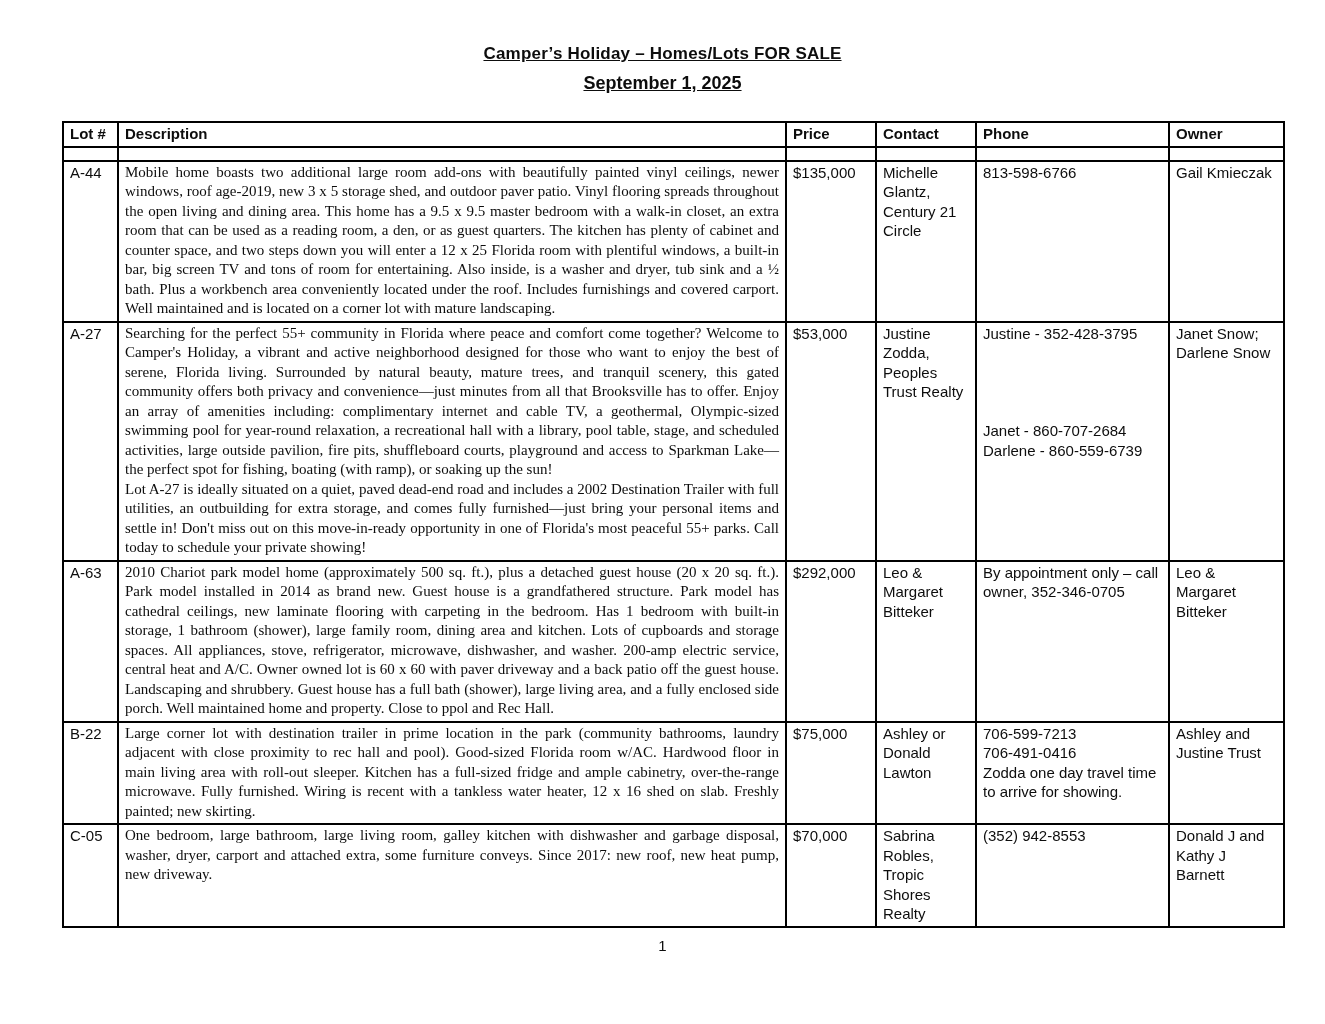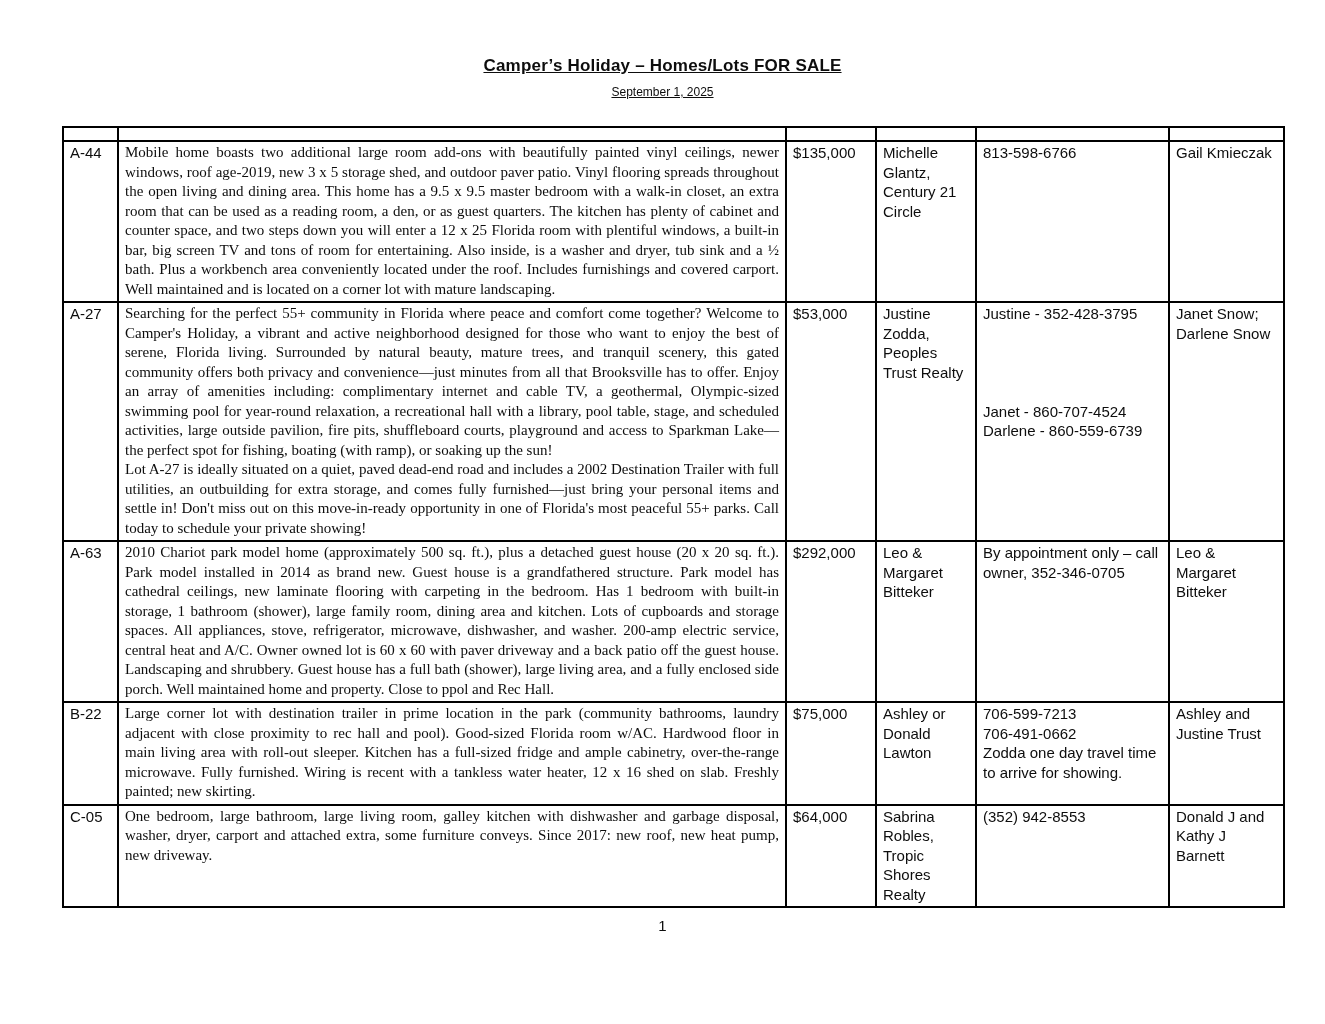--- a/index.html
+++ b/index.html
@@ -6,32 +6,32 @@
   html, body {
     margin: 0;
     padding: 0;
     background: #ffffff;
     width: 1325px;
     height: 1024px;
     font-family: "Liberation Sans", "DejaVu Sans", sans-serif;
     color: #0d0d0d;
     overflow: hidden;
   }
-  .doc-header { margin-top: 56px; }
+  .doc-header { margin-top: 44px; }
   .page-title {
     text-align: center;
     font-weight: bold;
     font-size: 17px;
     text-decoration: underline;
     letter-spacing: 0.2px;
   }
   .page-date {
     text-align: center;
-    font-weight: normal;
-    font-size: 12px;
+    font-weight: bold;
+    font-size: 18px;
     text-decoration: underline;
     margin-top: 9px;
   }
   table.listings {
     border-collapse: collapse;
     table-layout: fixed;
     margin: 27px 0 0 62px;
     width: 1221px;
   }
   table.listings th,
@@ -71,20 +71,28 @@
 <table class="listings">
   <colgroup>
     <col style="width:55px">
     <col style="width:668px">
     <col style="width:90px">
     <col style="width:100px">
     <col style="width:193px">
     <col style="width:115px">
   </colgroup>
   <thead>
+    <tr style="height:22px">
+      <th>Lot #</th>
+      <th>Description</th>
+      <th>Price</th>
+      <th>Contact</th>
+      <th>Phone</th>
+      <th>Owner</th>
+    </tr>
     <tr class="empty-row">
       <td></td>
       <td></td>
       <td></td>
       <td></td>
       <td></td>
       <td></td>
     </tr>
   </thead>
   <tbody>
@@ -103,21 +111,21 @@
     <tr style="height:225px">
       <td>A-27</td>
       <td class="desc-cell">
         <div class="para">Searching for the perfect 55+ community in Florida where peace and comfort come together? Welcome to Camper's Holiday, a vibrant and active neighborhood designed for those who want to enjoy the best of serene, Florida living. Surrounded by natural beauty, mature trees, and tranquil scenery, this gated community offers both privacy and convenience—just minutes from all that Brooksville has to offer. Enjoy an array of amenities including: complimentary internet and cable TV, a geothermal, Olympic-sized swimming pool for year-round relaxation, a recreational hall with a library, pool table, stage, and scheduled activities, large outside pavilion, fire pits, shuffleboard courts, playground and access to Sparkman Lake— the perfect spot for fishing, boating (with ramp), or soaking up the sun!</div>
         <div class="para">Lot A-27 is ideally situated on a quiet, paved dead-end road and includes a 2002 Destination Trailer with full utilities, an outbuilding for extra storage, and comes fully furnished—just bring your personal items and settle in! Don't miss out on this move-in-ready opportunity in one of Florida's most peaceful 55+ parks. Call today to schedule your private showing!</div>
       </td>
       <td>$53,000</td>
       <td>Justine Zodda, Peoples Trust Realty</td>
       <td>
         <div>Justine - 352-428-3795</div>
-        <div class="phone-gap">Janet - 860-707-4524</div>
+        <div class="phone-gap">Janet - 860-707-2684</div>
         <div>Darlene - 860-559-6739</div>
       </td>
       <td>Janet Snow; Darlene Snow</td>
     </tr>
 
     <tr style="height:154px">
       <td>A-63</td>
       <td class="desc-cell">
         <div class="para">2010 Chariot park model home (approximately 500 sq. ft.), plus a detached guest house (20 x 20 sq. ft.). Park model installed in 2014 as brand new.  Guest house is a grandfathered structure. Park model has cathedral ceilings, new laminate flooring with carpeting in the bedroom.  Has 1 bedroom with built-in storage, 1 bathroom (shower), large family room, dining area and kitchen.  Lots of cupboards and storage spaces.  All appliances, stove, refrigerator, microwave, dishwasher, and washer.  200-amp electric service, central heat and A/C.  Owner owned lot is 60 x 60 with paver driveway and a back patio off the guest house.  Landscaping and shrubbery.  Guest house has a full bath (shower), large living area, and a fully enclosed side porch.  Well maintained home and property.  Close to ppol and Rec Hall.</div>
       </td>
@@ -129,32 +137,32 @@
 
     <tr style="height:99px">
       <td>B-22</td>
       <td class="desc-cell">
         <div class="para">Large corner lot with destination trailer in prime location in the park (community bathrooms, laundry adjacent with close proximity to rec hall and pool).  Good-sized Florida room w/AC.  Hardwood floor in main living area with roll-out sleeper.  Kitchen has a full-sized fridge and ample cabinetry, over-the-range microwave.  Fully furnished.  Wiring is recent with a tankless water heater,  12 x 16 shed on slab.  Freshly painted; new skirting.</div>
       </td>
       <td>$75,000</td>
       <td>Ashley or Donald Lawton</td>
       <td>
         <div>706-599-7213</div>
-        <div>706-491-0662</div>
+        <div>706-491-0416</div>
         <div>Zodda one day travel time to arrive for showing.</div>
       </td>
       <td>Ashley and Justine Trust</td>
     </tr>
 
     <tr style="height:100px">
       <td>C-05</td>
       <td class="desc-cell">
         <div class="para">One bedroom, large bathroom, large living room, galley kitchen with dishwasher and garbage disposal, washer, dryer, carport and attached extra, some furniture conveys.  Since 2017:  new roof, new heat pump, new driveway.</div>
       </td>
-      <td>$64,000</td>
+      <td>$70,000</td>
       <td>Sabrina Robles, Tropic Shores Realty</td>
       <td>(352) 942-8553</td>
       <td>Donald J and Kathy J Barnett</td>
     </tr>
 
   </tbody>
 </table>
 
 <div class="page-number">1</div>
 

